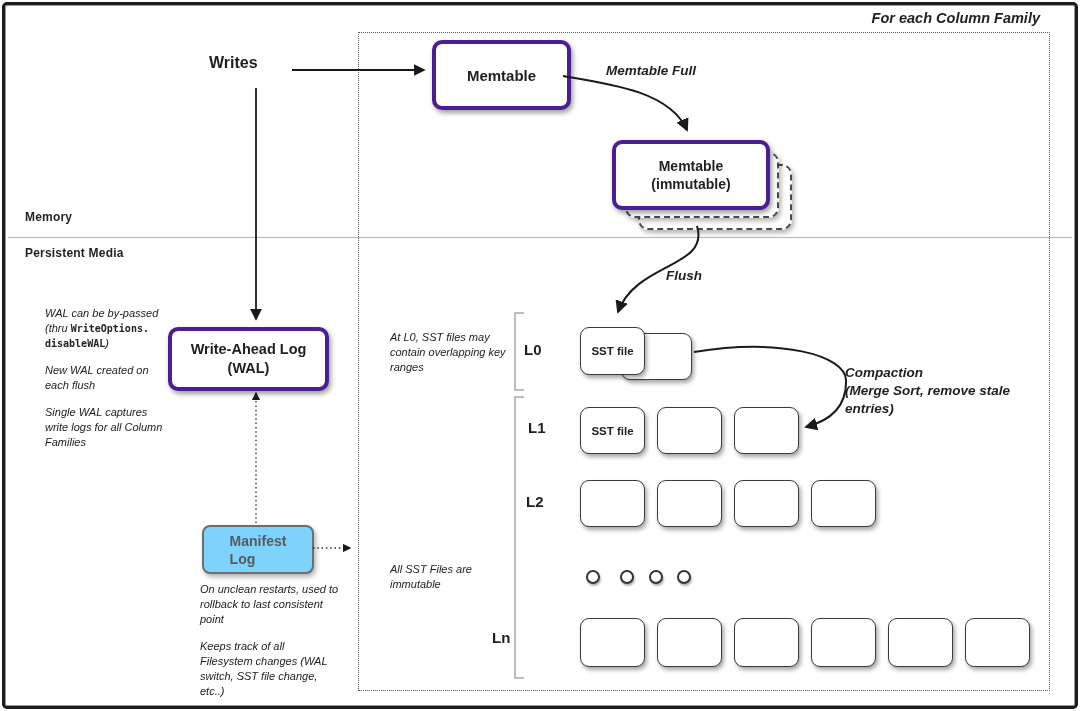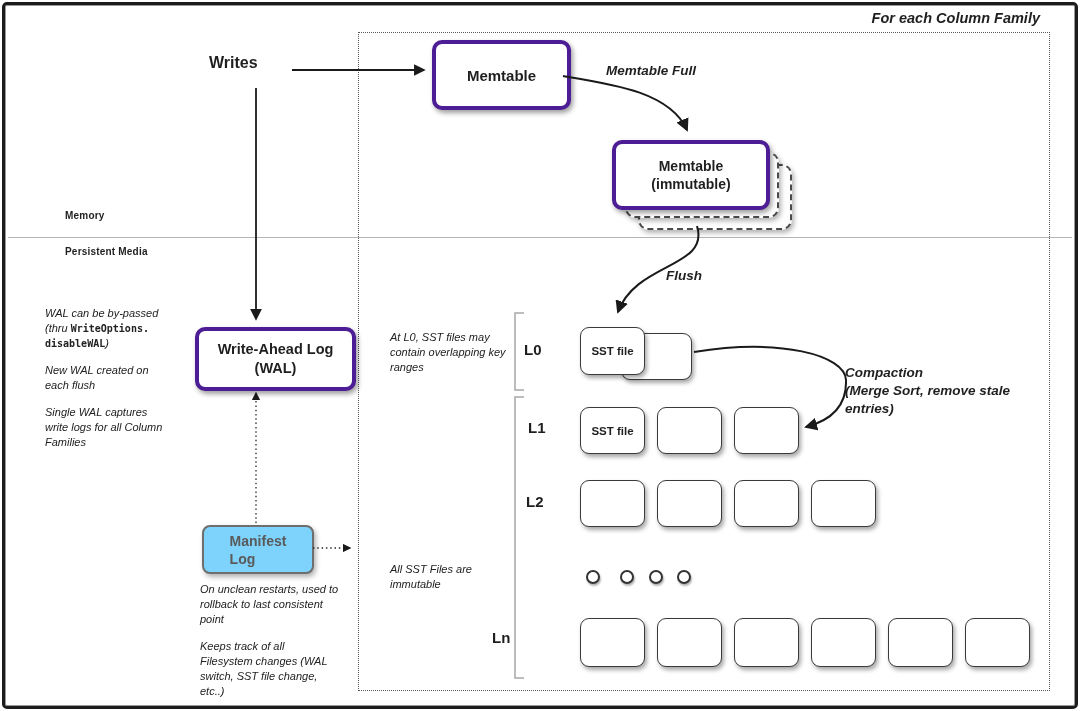--- a/index.html
+++ b/index.html
@@ -6,21 +6,21 @@
   .canvas{position:relative;width:1080px;height:711px;background:#fff;overflow:hidden;
           font-family:"Liberation Sans",sans-serif;color:#1f1f1f;}
   .frame{position:absolute;left:2px;top:2px;right:2px;bottom:2px;border:3px solid #1c1c1c;
          border-radius:5px;box-shadow:inset 0 0 0 1px #9a9a9a;}
   .cf-box{position:absolute;left:358px;top:32px;width:690px;height:657px;
           border:1.6px dotted #5a5a5a;}
   .divider{position:absolute;left:8px;top:237px;width:1064px;height:1px;background:#b5b5b5;}
   .abs{position:absolute;}
   .lines{white-space:pre-line;}
   .ttl{font-size:14.5px;font-style:italic;font-weight:600;}
-  .sec{font-size:10px;font-weight:700;letter-spacing:.2px;margin-left:40px;}
+  .sec{font-size:12px;font-weight:700;letter-spacing:.2px;}
   .blbl{font-size:16px;font-weight:700;}
   .node{position:absolute;background:#fff;border:4px solid #4c1d95;border-radius:10px;
         display:flex;align-items:center;justify-content:center;text-align:center;
         font-weight:700;box-shadow:2px 3px 5px rgba(0,0,0,.38);}
   .dashed-node{position:absolute;background:#fff;border:2px dashed #4a4a4a;border-radius:10px;
         box-shadow:2px 3px 5px rgba(0,0,0,.3);}
   .sbox{position:absolute;width:63px;height:45px;background:#fff;border:1.8px solid #3a3a3a;
         border-radius:9px;box-shadow:2px 3px 4px rgba(0,0,0,.35);
         display:flex;align-items:center;justify-content:center;}
   .sst-lbl{font-size:11.5px;font-weight:700;}
@@ -69,21 +69,21 @@
       <span>(thru </span><span class="mono">WriteOptions.</span><br>
       <span class="mono">disableWAL</span><span>)</span>
     </div>
     <div class="para lines">New WAL created on
 each flush</div>
     <div class="para lines">Single WAL captures
 write logs for all Column
 Families</div>
   </div>
 
-  <div class="node lines" style="left:195px;top:327px;width:153px;height:56px;font-size:14.5px;line-height:19px;">Write-Ahead Log
+  <div class="node lines" style="left:168px;top:327px;width:153px;height:56px;font-size:14.5px;line-height:19px;">Write-Ahead Log
 (WAL)</div>
 
   <div class="gray-node lines" style="left:202px;top:525px;width:108px;height:45px;font-size:14px;line-height:18px;">Manifest
 Log</div>
 
   <div class="note" style="left:200px;top:582px;width:158px;">
     <div class="para lines">On unclean restarts, used to
 rollback to last consistent
 point</div>
     <div class="para lines">Keeps track of all

